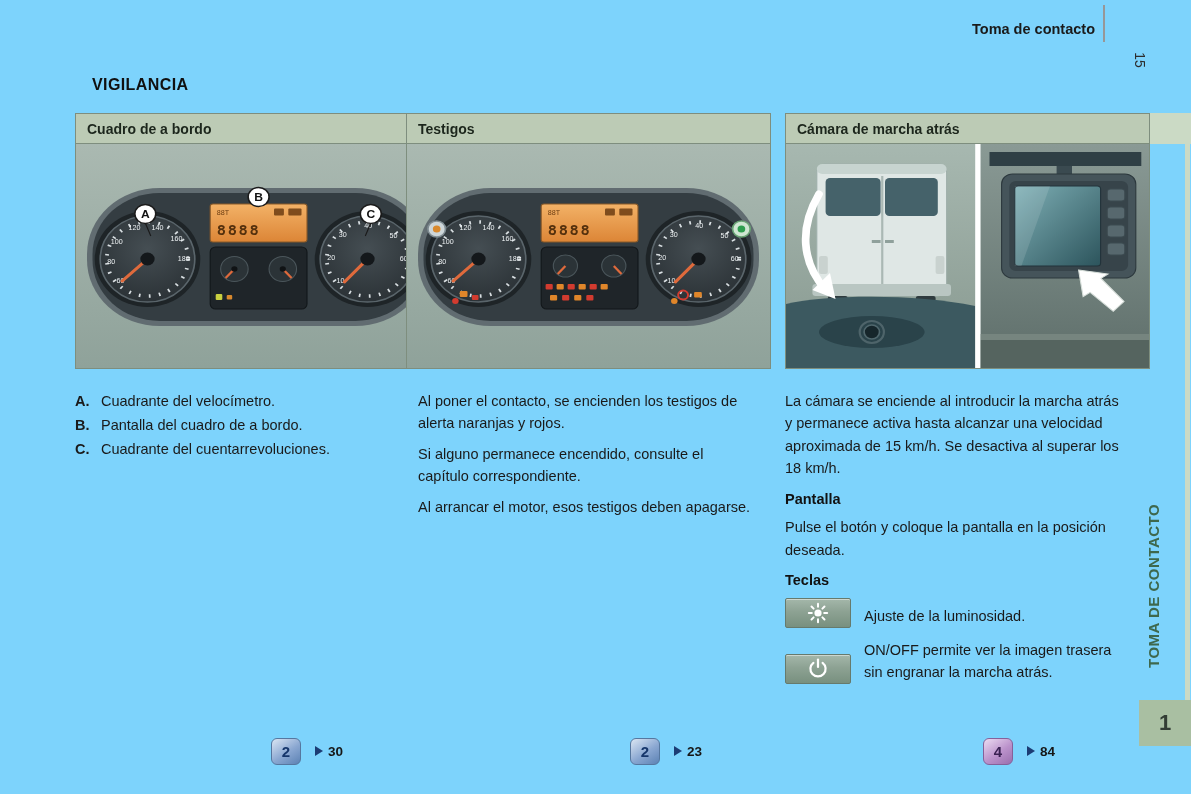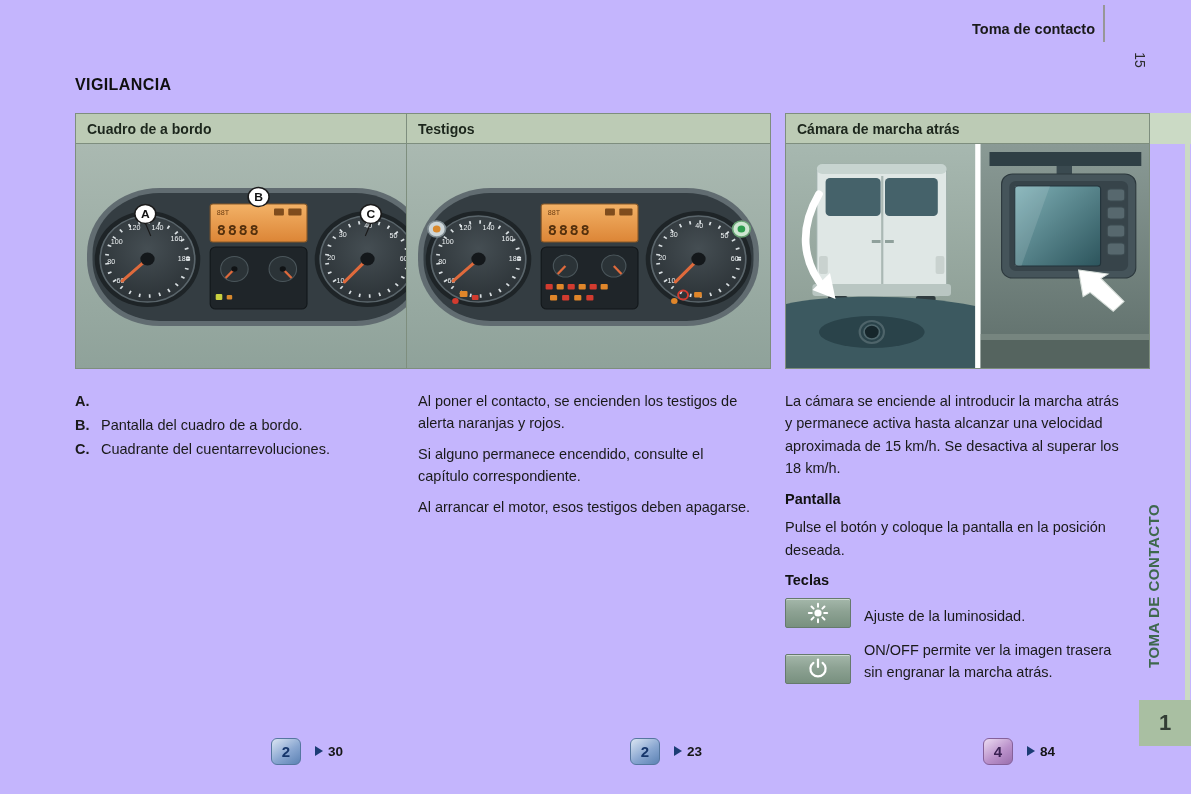--- a/index.html
+++ b/index.html
@@ -1,34 +1,34 @@
 <!DOCTYPE html>
 <html><head>
 <meta charset="utf-8">
 <style>
   html,body { margin:0; padding:0; background:#ffffff; }
   .page {
-    position:relative; width:1191px; height:794px; background:#c4b5fd;
+    position:relative; width:1191px; height:794px; background:#7dd3fc;
     font-family:"Liberation Sans", sans-serif; color:#1a1a1a; overflow:hidden;
   }
   
   .header-title { position:absolute; top:21px; right:96px; font-size:14.5px; font-weight:bold; color:#1a1a1a; }
   .header-line  { position:absolute; left:1103px; top:5px; width:2px; height:37px; background:#979797; }
   .page-number  { position:absolute; left:1127px; top:52px; width:26px; height:16px; line-height:16px;
                   transform:rotate(90deg); font-size:14px; color:#2c2c2c; text-align:center; }
   
   .side-rect    { position:absolute; left:1139px; top:113px; width:52px; height:31px; background:#cbdac5; }
   .side-line    { position:absolute; left:1185px; top:144px; width:5px; height:556px; background:#cbdac5; }
   .side-label   { position:absolute; left:1145px; top:480px; width:24px; height:212px;
                   writing-mode:vertical-rl; transform:rotate(180deg);
                   font-size:15px; font-weight:bold; letter-spacing:0.5px; color:#3e684d; text-align:center; }
   .chapter-tab  { position:absolute; left:1139px; top:700px; width:52px; height:46px; background:#a9bfa2;
                   display:flex; align-items:center; justify-content:center;
                   font-size:22px; font-weight:bold; color:#333d35; }
-  .section-title{ position:absolute; left:75px; top:76px; font-size:16px; font-weight:bold; letter-spacing:0.4px; color:#101010; }
+  .section-title{ position:absolute; left:92px; top:76px; font-size:16px; font-weight:bold; letter-spacing:0.4px; color:#101010; }
   
   .panel { position:absolute; top:113px; width:365px; border:1px solid #7e8e7e; box-sizing:border-box; background:#9cafa7; }
   #panel1 { left:75px; } #panel2 { left:406px; } #panel3 { left:785px; }
   .panel-header { height:29px; background:#bccbb5; border-bottom:1px solid #7e8e7e;
                   display:flex; align-items:center; padding-left:11px;
                   font-size:14px; font-weight:bold; color:#1c261c; }
   .panel-body { height:224px; position:relative; }
   .panel-body svg { display:block; width:100%; height:100%; }
   
   .col-text { position:absolute; top:390px; width:336px; font-size:14.5px; line-height:1.55; color:#1a1a1a; }
@@ -296,20 +296,21 @@
         <rect x="177" y="196" width="153" height="28" fill="#55645f"></rect>
         <rect x="177" y="190" width="153" height="6" fill="#76857f"></rect>
         <polygon points="266,126 292.7,130.1 286.3,134.4 307.3,157.5 297.5,167.3 276.5,148.3 270.1,152.7" fill="#ffffff" stroke="#d6ded9" stroke-width="1"></polygon>
       </svg>
     </div>
   </div>
 
   <div class="col-text" id="col1">
     <div class="legend-row">
       <span class="legend-key">A.</span>
+      <span>Cuadrante del velocímetro.</span>
     </div>
     <div class="legend-row">
       <span class="legend-key">B.</span>
       <span>Pantalla del cuadro de a bordo.</span>
     </div>
     <div class="legend-row">
       <span class="legend-key">C.</span>
       <span>Cuadrante del cuentarrevoluciones.</span>
     </div>
   </div>

